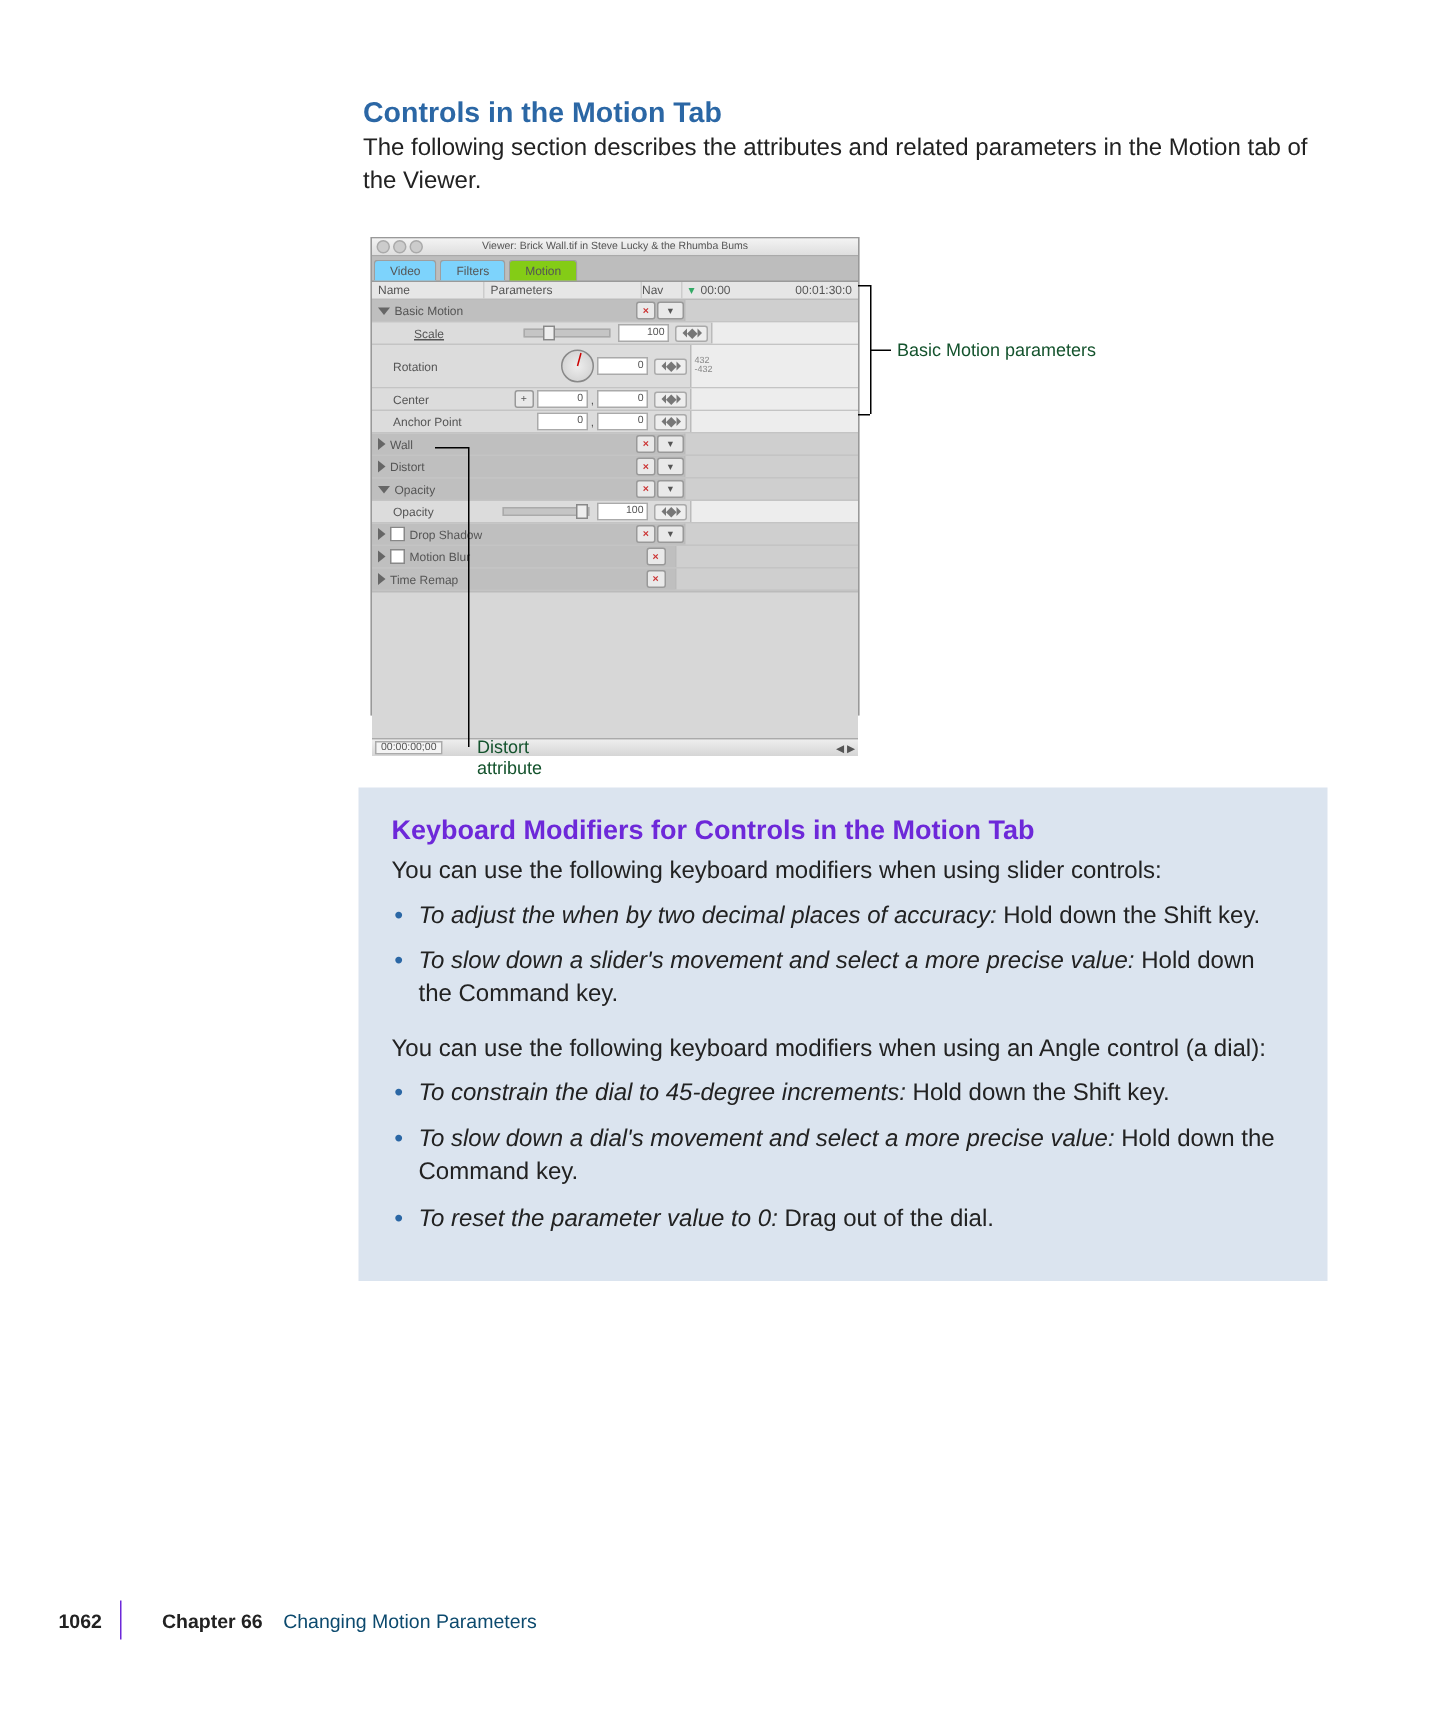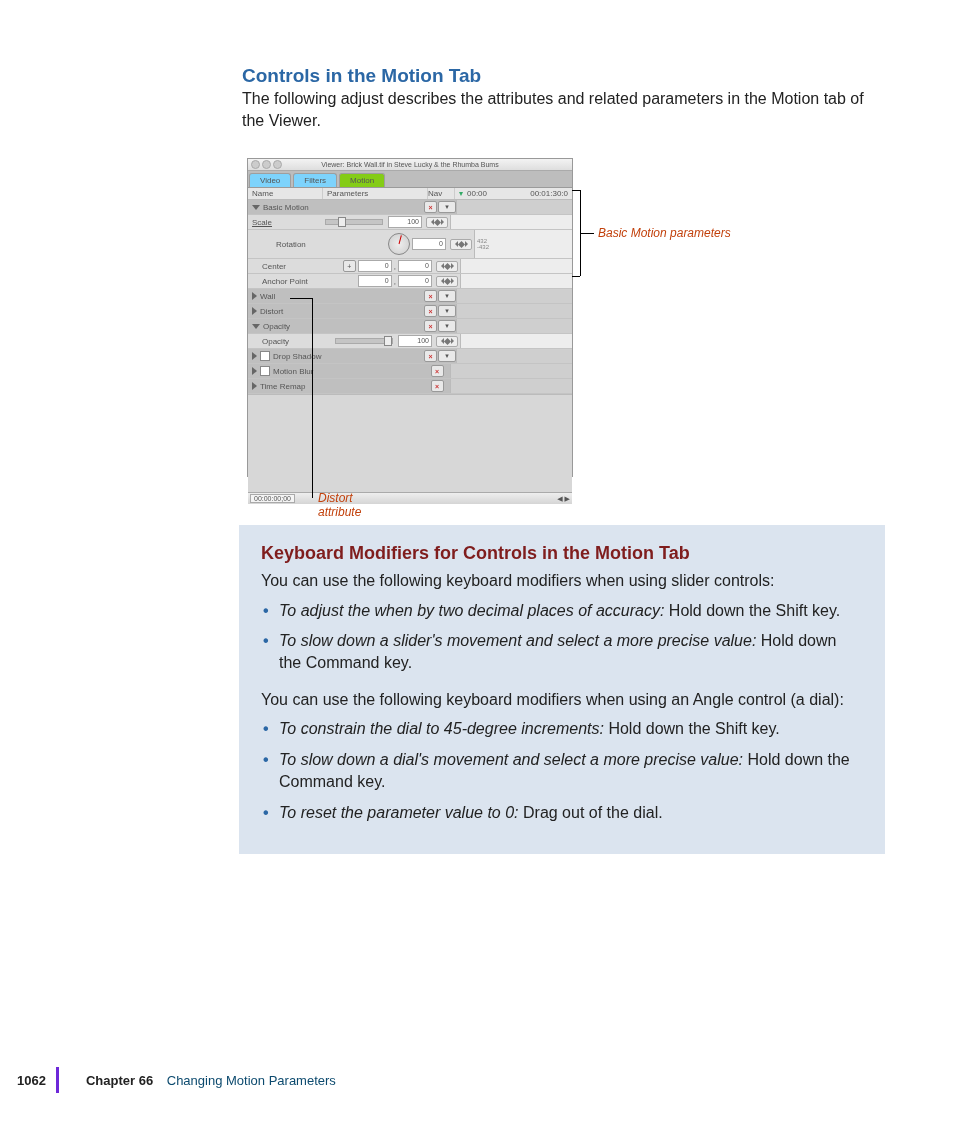--- a/index.html
+++ b/index.html
@@ -138,50 +138,50 @@
     height: 97px;
     background:#d7d7d7;
     border-top:1px solid #bbb;
   }
   .shot .footer {
     height:11px;background:linear-gradient(#eee,#d5d5d5);border-top:1px solid #aaa;display:flex;align-items:center;justify-content:space-between;padding:0 2px;font-size:7px;
   }
   .shot .footer .tc {border:1px solid #aaa;background:#f4f4f4;padding:0 3px;}
   
   .callout {
-    position:absolute;font-size:12px;color:#c2410c;font-style:italic;
+    position:absolute;font-size:12px;color:#14532d;
   }
   .callout .line-h {position:absolute;height:1px;background:#000;}
   .callout .line-v {position:absolute;width:1px;background:#000;}
   
   .bluebox {
     position:absolute;left:239px;top:525px;width:646px;background:#dbe4ef;padding:18px 22px 22px 22px;box-sizing:border-box;
   }
   .bluebox h3 {
-    margin:0 0 6px 0;font-size:18px;font-weight:700;color:#7f1d1d;
+    margin:0 0 6px 0;font-size:18px;font-weight:700;color:#6d28d9;
   }
   .bluebox p {margin:0 0 8px 0;font-size:16px;line-height:1.35;}
   .bluebox ul {margin:0 0 14px 0;padding-left:14px;}
   .bluebox ul li {font-size:16px;line-height:1.4;margin-bottom:8px;list-style:none;position:relative;padding-left:4px;}
   .bluebox ul li::before {content:"•";position:absolute;left:-12px;color:#2b67a5;font-weight:bold;}
   .bluebox em {font-style:italic;}
   
   .pagefoot {
-    position:absolute;left:56px;bottom:52px;border-left:3px solid #6d28d9;height:26px;padding-left:18px;display:flex;align-items:center;gap:18px;font-size:13px;
+    position:absolute;left:80px;bottom:52px;border-left:1px solid #6d28d9;height:26px;padding-left:18px;display:flex;align-items:center;gap:18px;font-size:13px;
   }
   .pagefoot .pn {font-weight:700;margin-left:-60px;margin-right:22px;}
   .pagefoot .chap {font-weight:700;}
   .pagefoot .chapname {color:#0c4a6e;margin-left:10px;}
 </style>
 </head>
 <body>
 
 <div class="page">
   <div class="heading">Controls in the Motion Tab</div>
-  <div class="intro">The following adjust describes the attributes and related parameters in the Motion tab of the Viewer.</div>
+  <div class="intro">The following section describes the attributes and related parameters in the Motion tab of the Viewer.</div>
 
   <div class="shot">
     <div class="titlebar">
       <div class="dots">
           <span></span>
           <span></span>
           <span></span>
         </div>
       <span>Viewer: Brick Wall.tif in Steve Lucky &amp; the Rhumba Bums</span>
     </div>
@@ -209,39 +209,39 @@
           </div>
         <div class="c2"></div>
         <div class="c3">
             <span class="btn-reset">×</span>
             <span class="btn-kf">▾</span>
           </div>
         <div class="c4"></div>
       </div>
 
       <div class="row">
-        <div class="c1" style="padding-left:4px;text-decoration:underline;">
+        <div class="c1" style="padding-left:28px;text-decoration:underline;">
             <span>Scale</span>
           </div>
         <div class="c2">
             <div class="slider">
               <div class="thumb" style="left:22%;"></div>
             </div>
             <div class="valbox">100</div>
           </div>
         <div class="c3">
             <div class="kfctrl">
               <span class="diamond"></span>
             </div>
           </div>
         <div class="c4"></div>
       </div>
 
       <div class="row tall">
-        <div class="c1" style="padding-left:28px;align-items:flex-end;">
+        <div class="c1" style="padding-left:14px;align-items:flex-end;">
             <span>Rotation</span>
           </div>
         <div class="c2">
             <div class="dial"></div>
             <div class="valbox">0</div>
           </div>
         <div class="c3">
             <div class="kfctrl">
               <span class="diamond"></span>
             </div>

